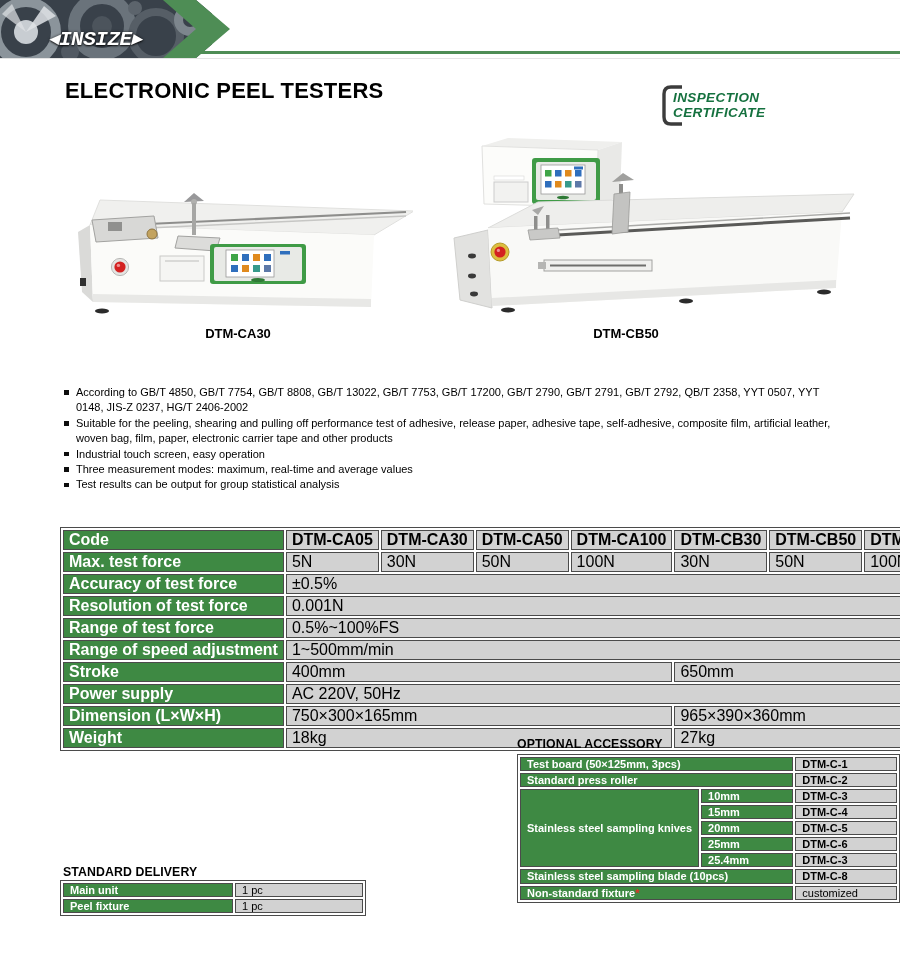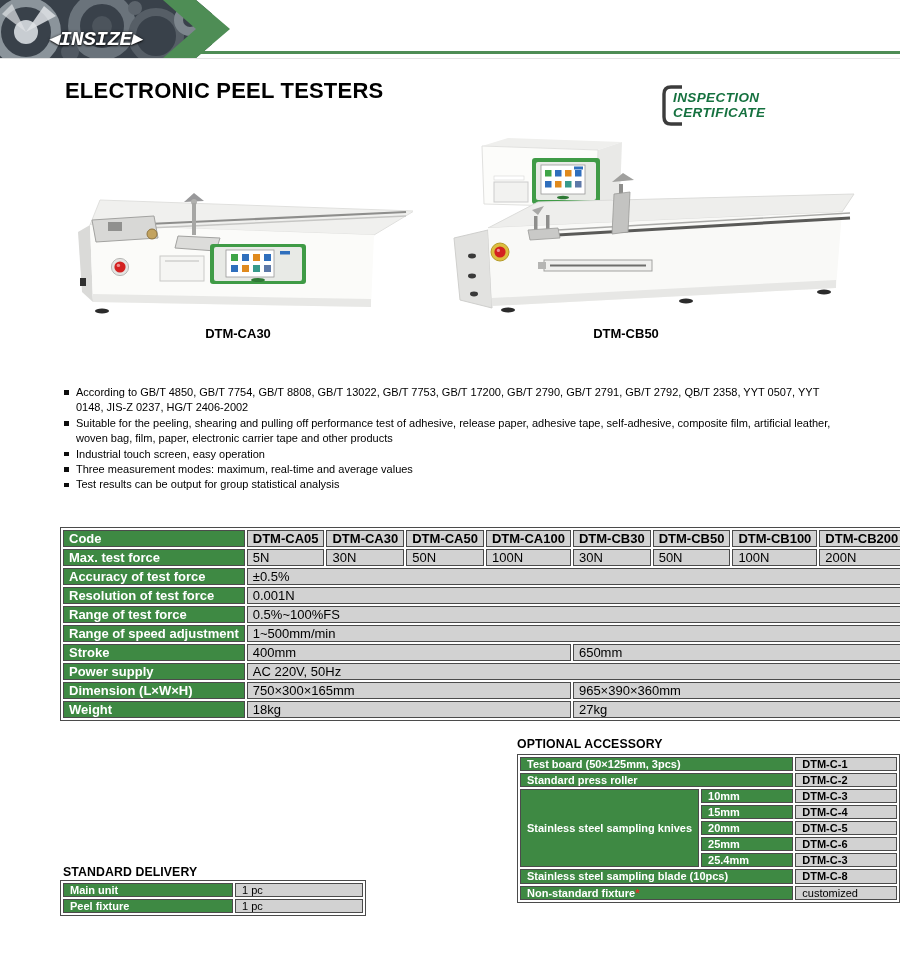--- a/index.html
+++ b/index.html
@@ -55,21 +55,21 @@
   
   table{position:absolute;border-collapse:separate;border-spacing:2px;background:#fff;
         border:1px solid var(--border-dark);table-layout:fixed;}
   th,td{border:1px solid var(--border-dark);font-weight:normal;text-align:left;box-sizing:border-box;
         overflow:hidden;}
   .row-label{background:var(--table-green);color:#fff;font-weight:bold;}
   .model-cell{background:var(--cell-gray);font-weight:bold;}
   .data-cell{background:var(--cell-gray);}
 
   #spec-table{left:60px;top:527px;}
-  #spec-table th,#spec-table td{height:12.8px;font-size:13px;padding:0 5px;white-space:nowrap;}
+  #spec-table th,#spec-table td{height:12.8px;font-size:16px;padding:0 5px;white-space:nowrap;}
 
   #acc-table{left:517px;top:754px;}
   #acc-table th,#acc-table td{height:13px;font-size:11px;padding:0 6px;white-space:nowrap;}
   .acc-label,.acc-sub,.group-cell{background:var(--table-green);color:#fff;font-weight:bold;}
   .group-cell{white-space:normal;line-height:12.5px;vertical-align:middle;padding:0 5px;}
   .code-cell{background:var(--cell-gray);font-weight:bold;}
   .code-cell.plain{font-weight:normal;}
   tr.tall th,tr.tall td{height:27px;}
   tr.tall .acc-label{white-space:normal;line-height:12.5px;}
 

